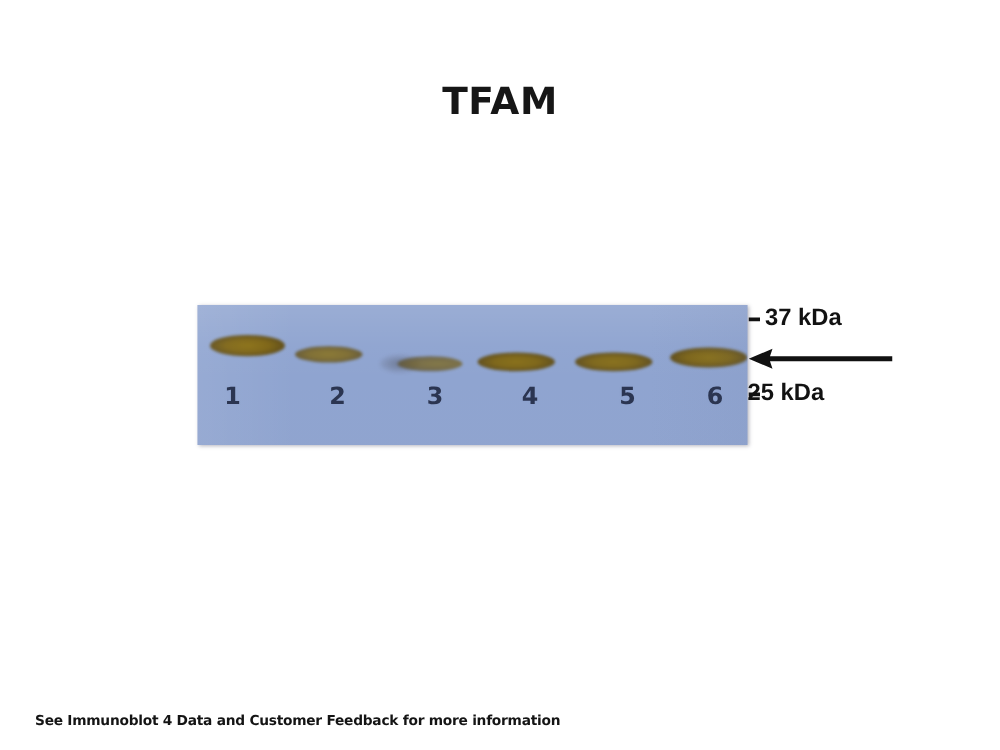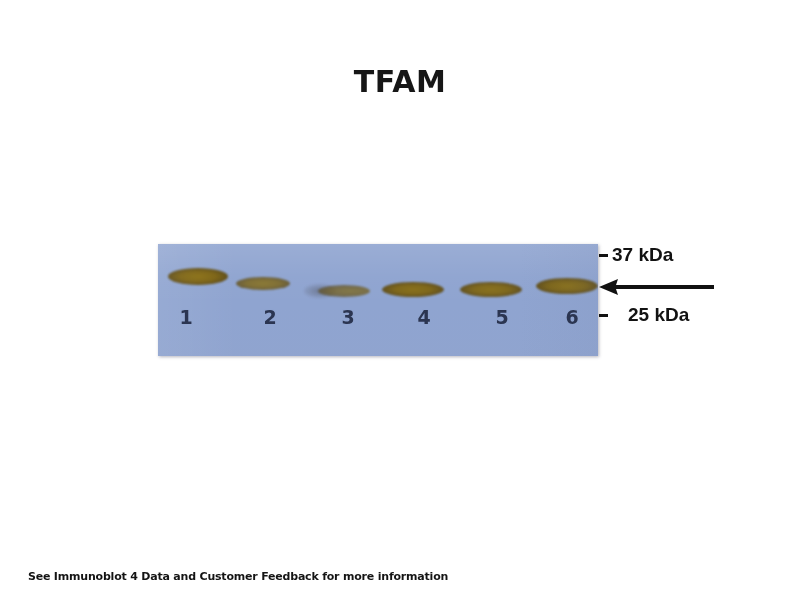--- a/index.html
+++ b/index.html
@@ -201,21 +201,21 @@
       <div class="lane-number" style="left: 334px; top: 306px;">3</div>
       <div class="lane-number" style="left: 410px; top: 306px;">4</div>
       <div class="lane-number" style="left: 488px; top: 306px;">5</div>
       <div class="lane-number" style="left: 558px; top: 306px;">6</div>
     </div>
 
   <div id="mw-markers">
       <div class="mw-tick" style="left: 599px; top: 254px;"></div>
       <div class="mw-marker" style="left: 612px; top: 244px;">37 kDa</div>
       <div class="mw-tick" style="left: 599px; top: 314px;"></div>
-      <div class="mw-marker" style="left: 628px; top: 304px;">25 kDa</div>
+      <div class="mw-marker" style="left: 598px; top: 304px;">25 kDa</div>
     </div>
 
   <div id="band-arrow" style="left: 598px; top: 278px; width: 116px;">
     <svg width="116" height="18" viewBox="0 0 116 18" xmlns="http://www.w3.org/2000/svg">
       <path d="M 1 9 L 20 1 L 18 7 L 116 7 L 116 11 L 18 11 L 20 17 Z" fill="#111111"></path>
     </svg>
   </div>
 
   <div id="caption">See Immunoblot 4 Data and Customer Feedback for more information</div>
 

